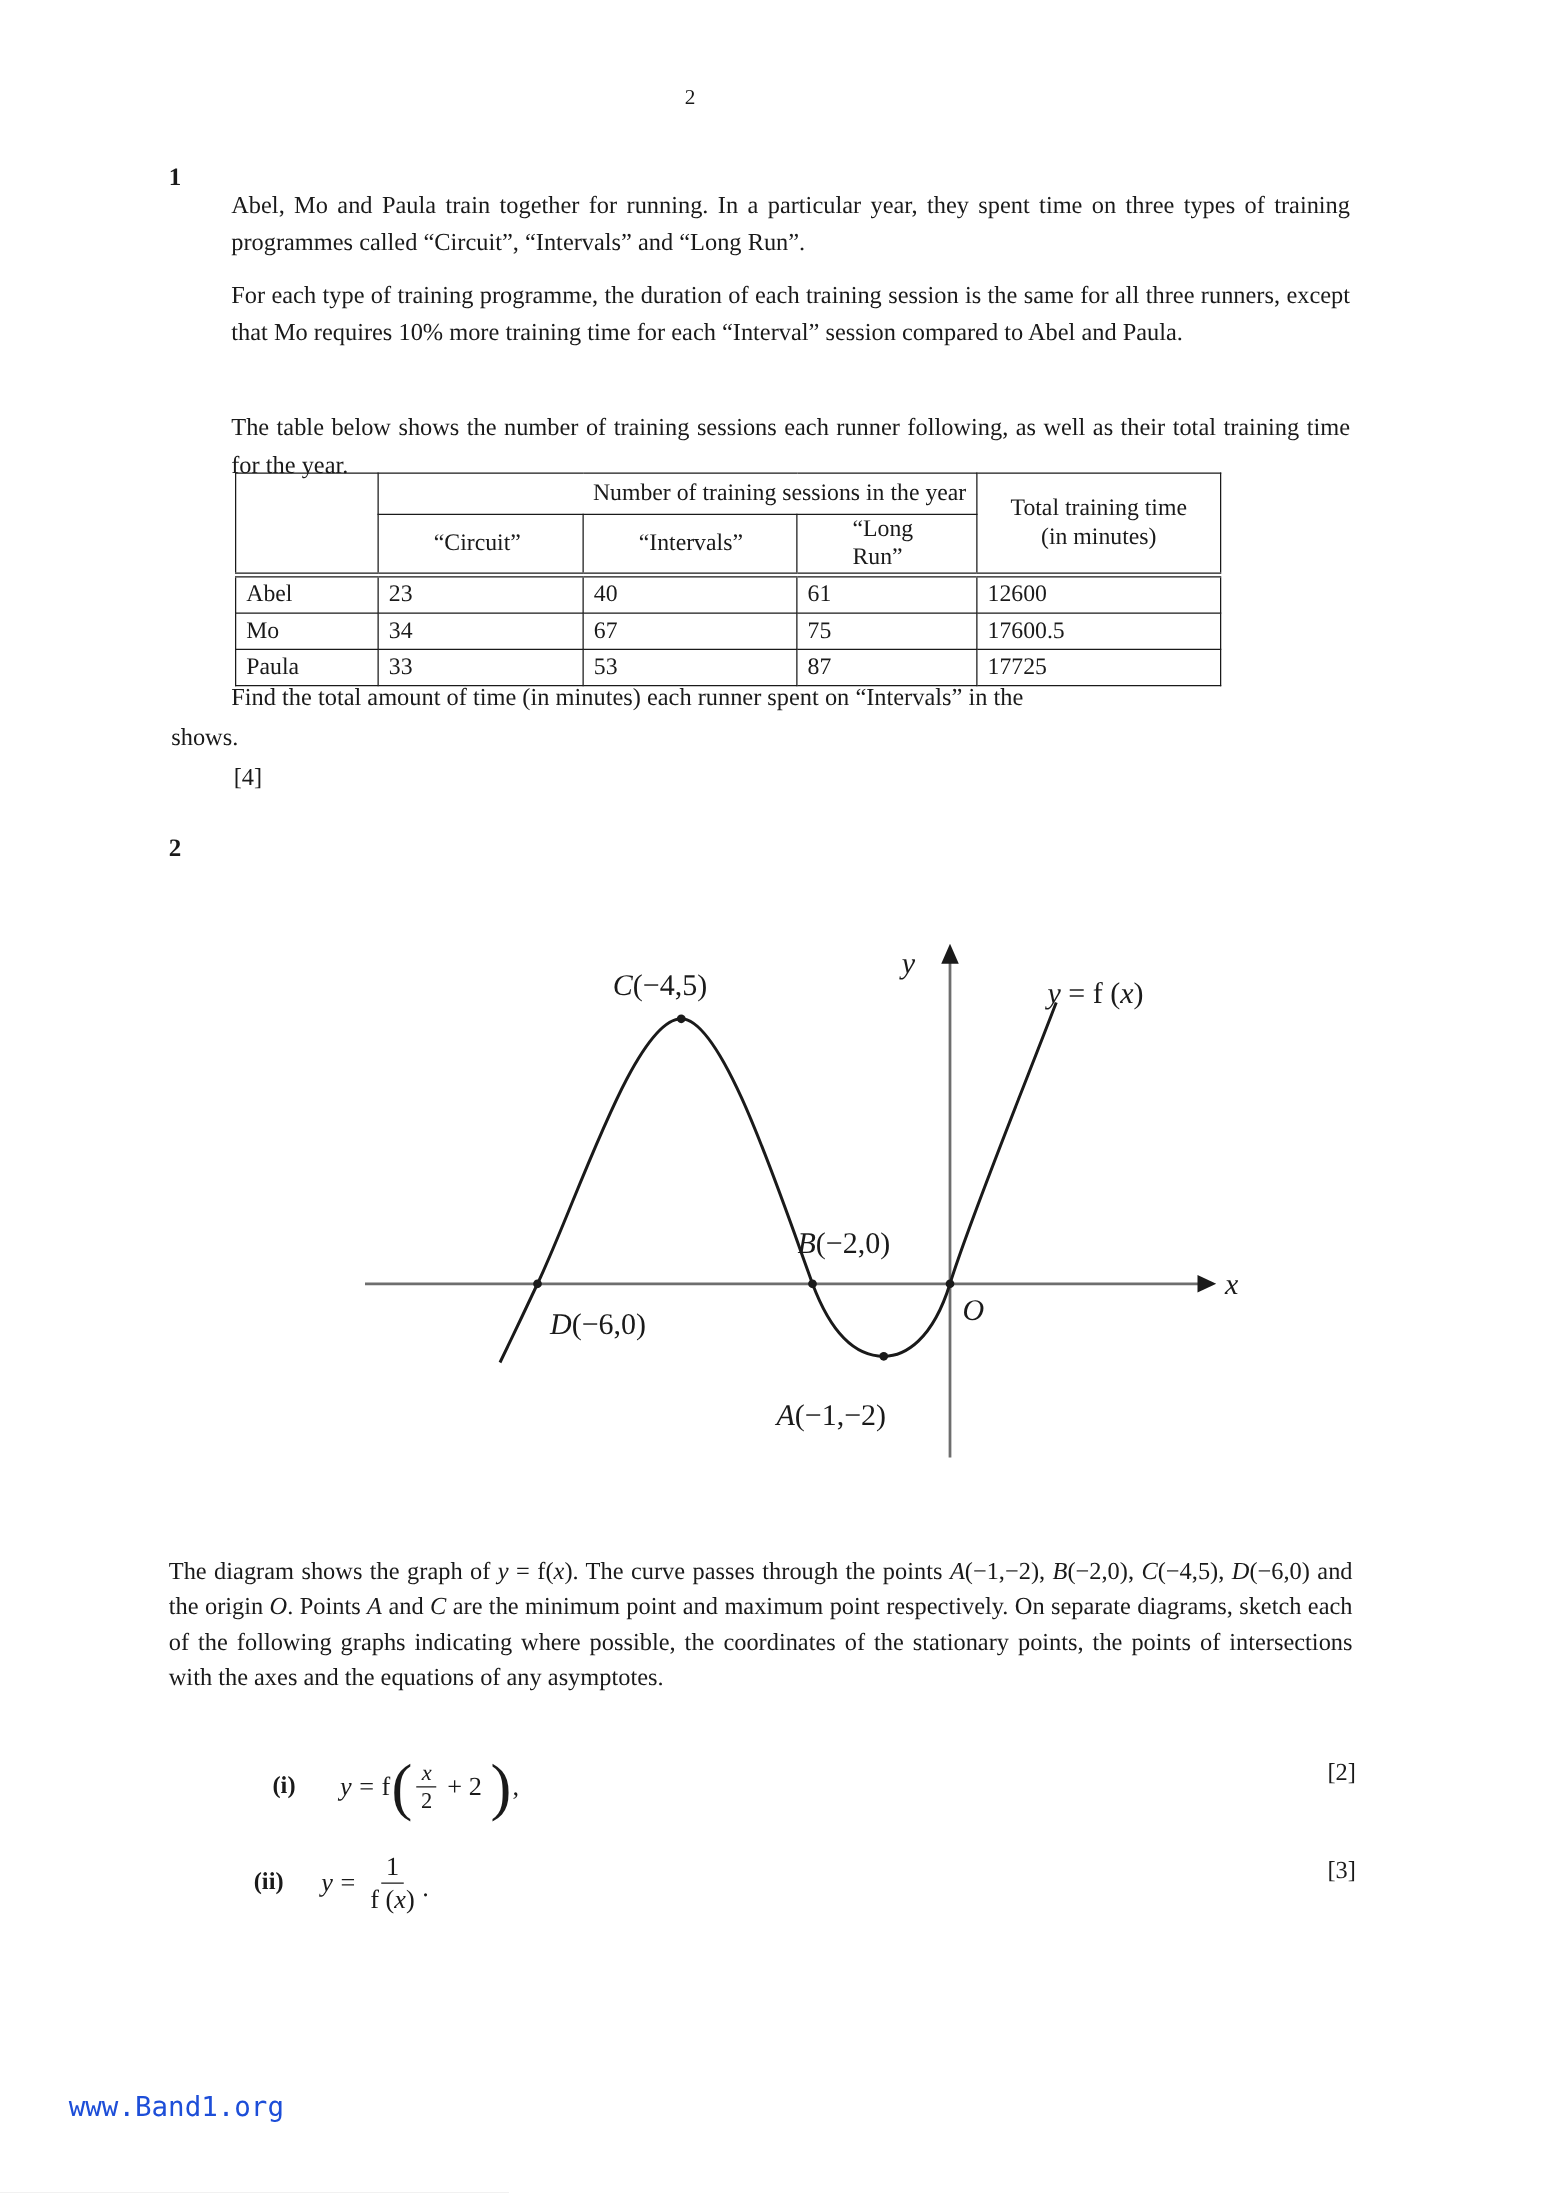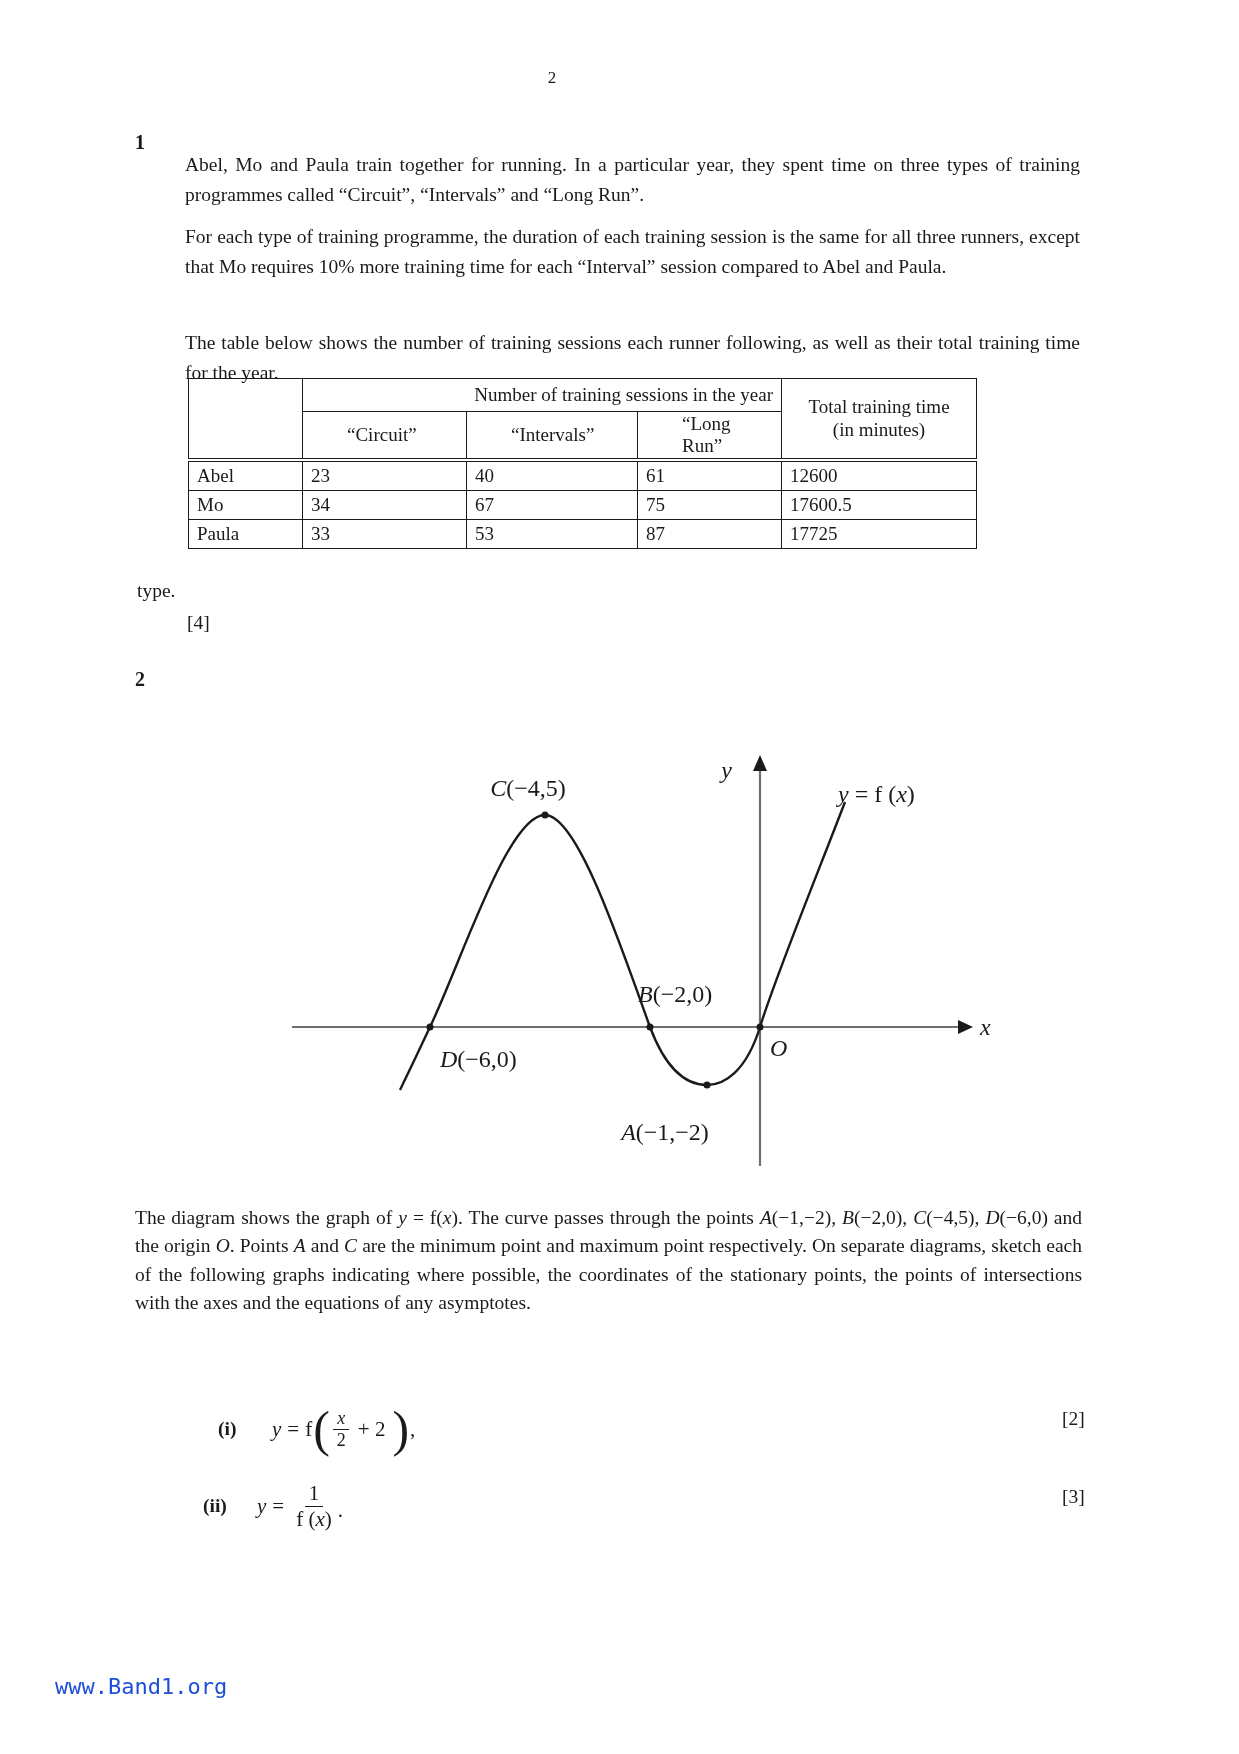--- a/index.html
+++ b/index.html
@@ -26,21 +26,21 @@
   .q1table td { height:26px; }
 
   .find  { position:absolute; left:185px; top:528px; font-size:19.5px; }
   .year  { position:absolute; left:137px; top:560px; font-size:19.5px; }
   .marks-4 { position:absolute; left:187px; top:592px; font-size:19.5px; }
 
   .graph-svg { position:absolute; left:270px; top:750px; }
   .graph-svg text { font-family:"Liberation Serif", serif; font-size:24px; fill:#1a1a1a; }
   .graph-svg .it { font-style:italic; }
 
-  .q2para { position:absolute; left:135px; top:1184px; width:947px; text-align:justify; font-size:19.5px; line-height:28.5px; }
+  .q2para { position:absolute; left:135px; top:1224px; width:947px; text-align:justify; font-size:19.5px; line-height:28.5px; }
   .mi { font-style:italic; }
 
   .eqrow { position:absolute; display:flex; align-items:center; }
   .eqrow-i  { left:218px; top:1396px; height:66px; }
   .eqrow-ii { left:203px; top:1460px; height:92px; }
   .eqlabel { font-weight:bold; font-size:19.5px; width:54px; flex:0 0 54px; }
   .eq { display:inline-flex; align-items:center; font-size:21px; }
   .op { margin:0 6px; }
   .frac { display:inline-flex; flex-direction:column; align-items:center; margin:0 2px; }
   .frac .num, .frac .den { display:block; text-align:center; padding:0 4px; line-height:1.15; }
@@ -107,21 +107,22 @@
         <tr>
           <td>Paula</td>
           <td>33</td>
           <td>53</td>
           <td>87</td>
           <td>17725</td>
         </tr>
       </tbody>
   </table>
 
-  <p class="year">type.</p>
+  <p class="find">Find the total amount of time (in minutes) each runner spent on “Intervals” in the</p>
+  <p class="year">shows.</p>
   <p class="marks-4">[4]</p>
 
   <span class="qnum q2num">2</span>
 
   <svg class="graph-svg" width="740" height="440" viewBox="0 0 740 440">
 
     <line x1="22" y1="277" x2="689" y2="277" stroke="#6e6e6e" stroke-width="2.2"></line>
     <polygon points="688,270 688,284 703,277" fill="#1a1a1a"></polygon>
     <line x1="490" y1="18" x2="490" y2="416" stroke="#6e6e6e" stroke-width="2.2"></line>
     <polygon points="483,21 497,21 490,5" fill="#1a1a1a"></polygon>

